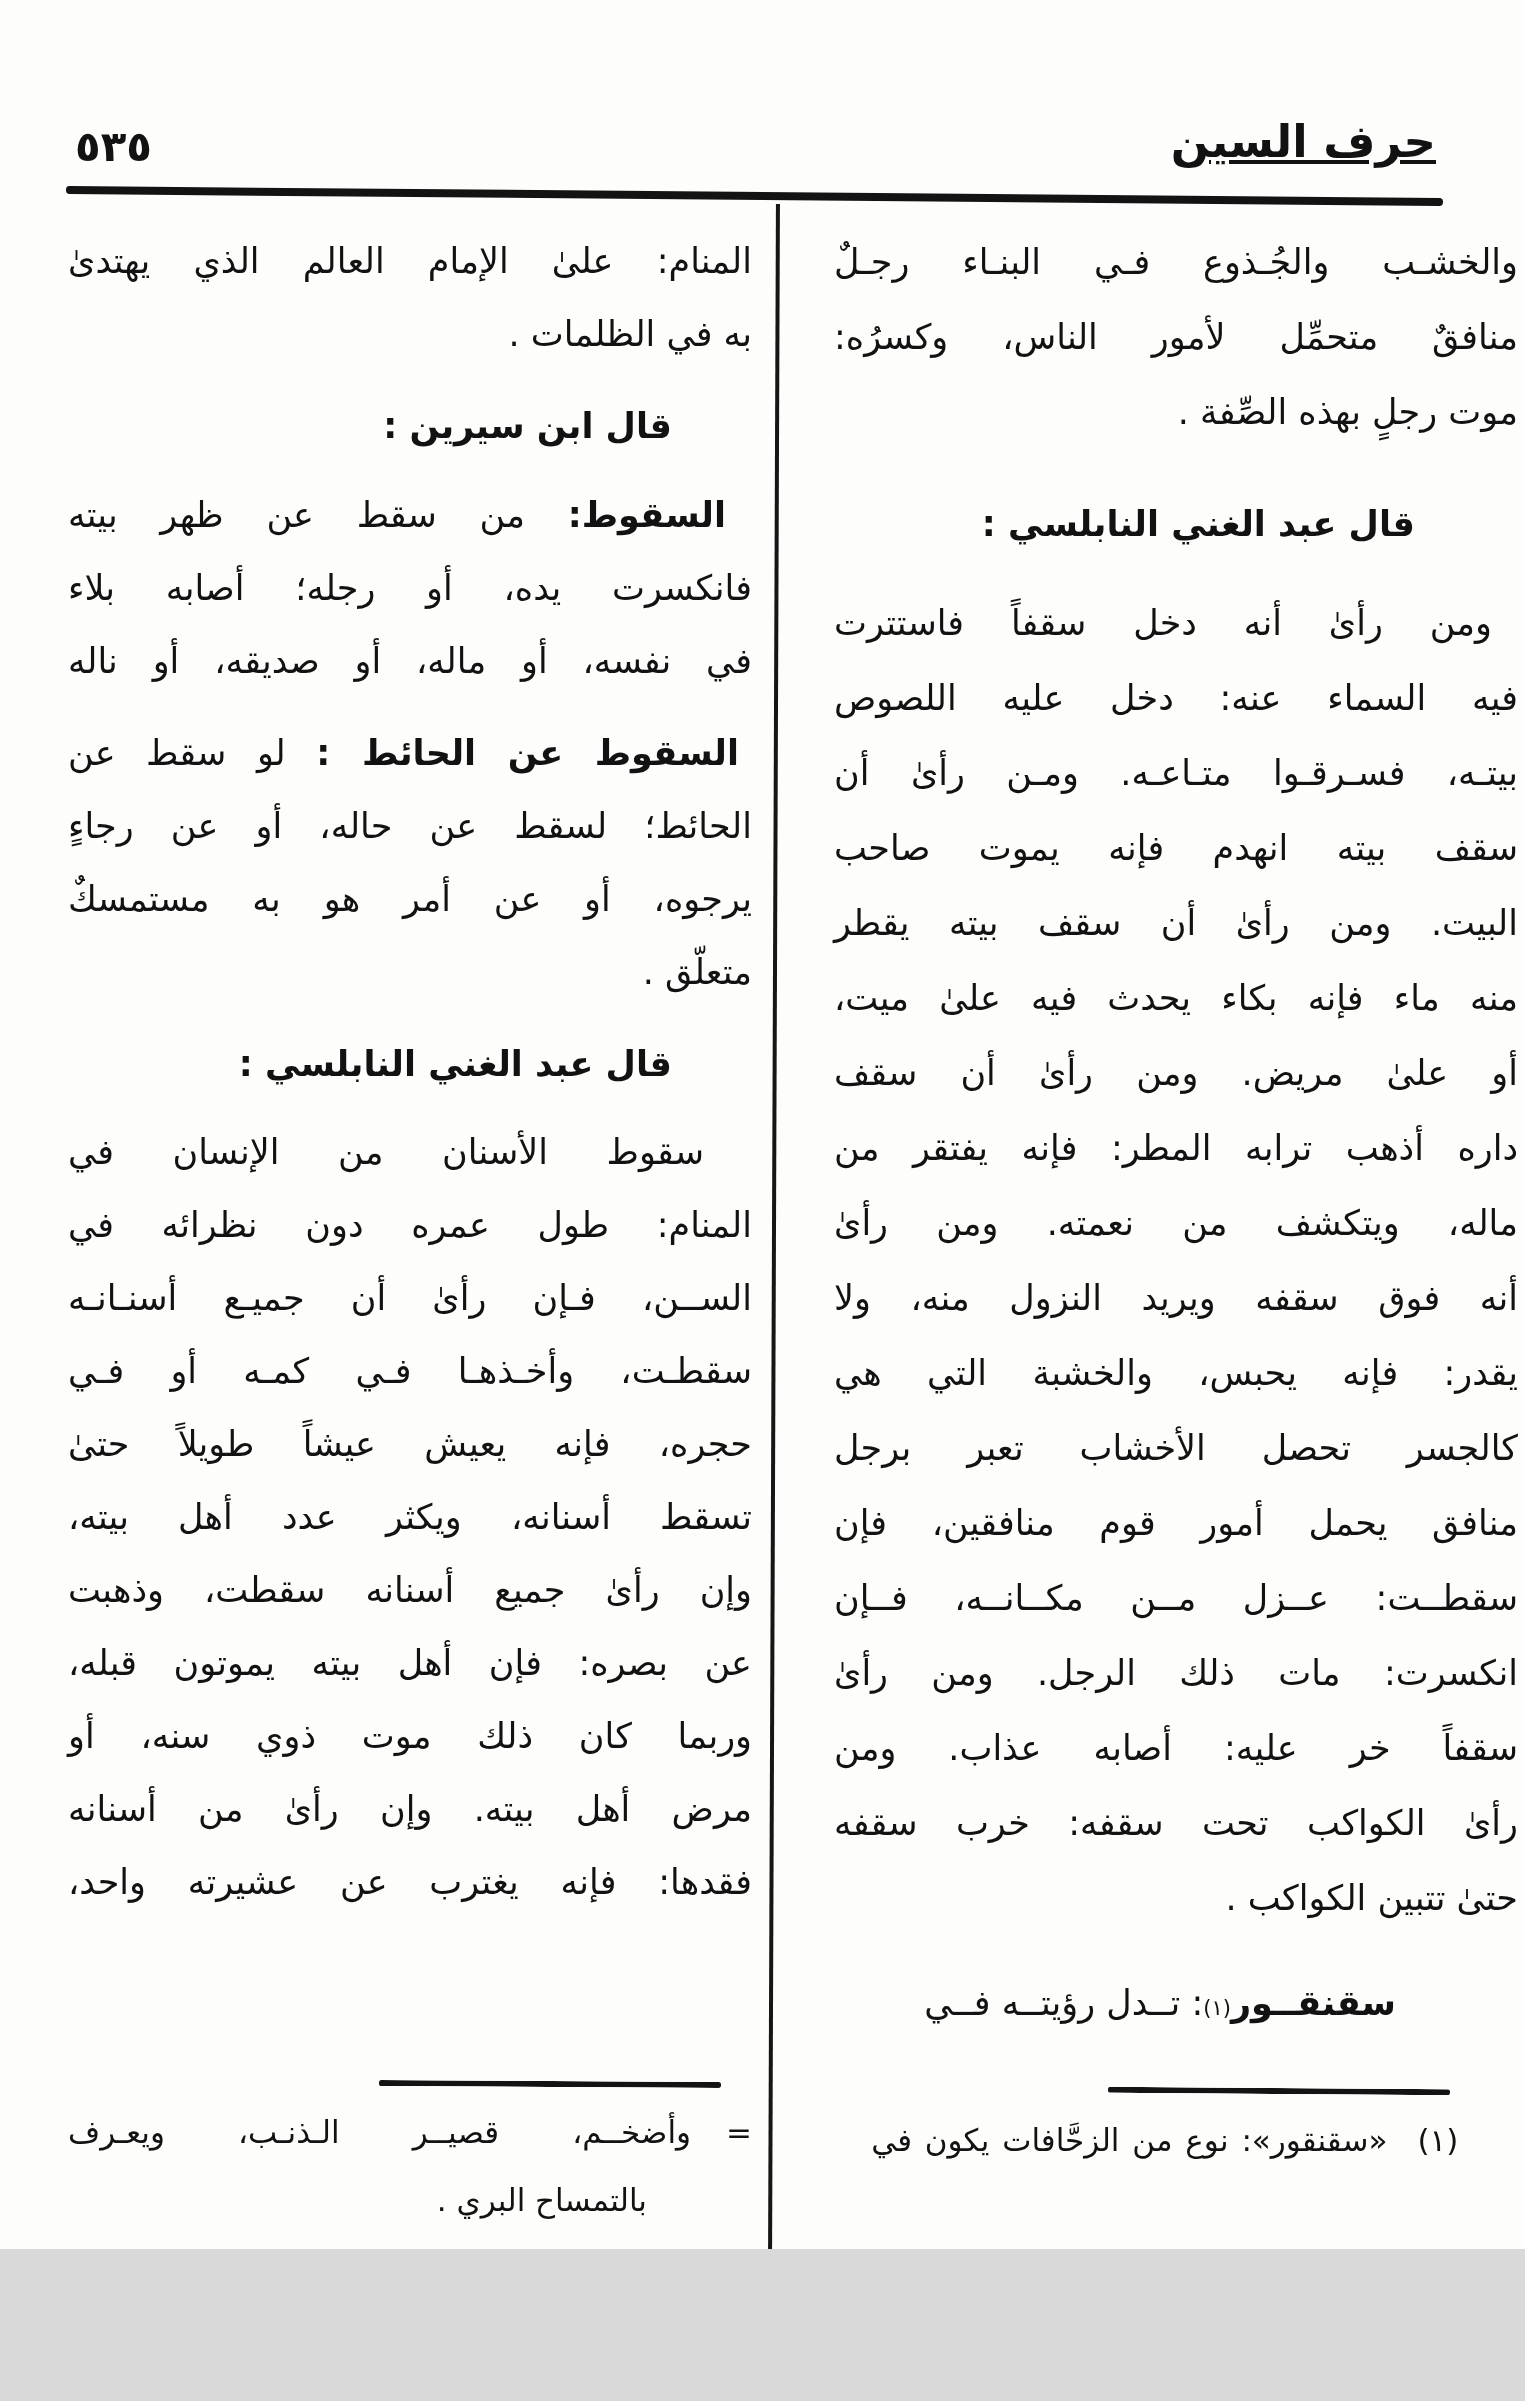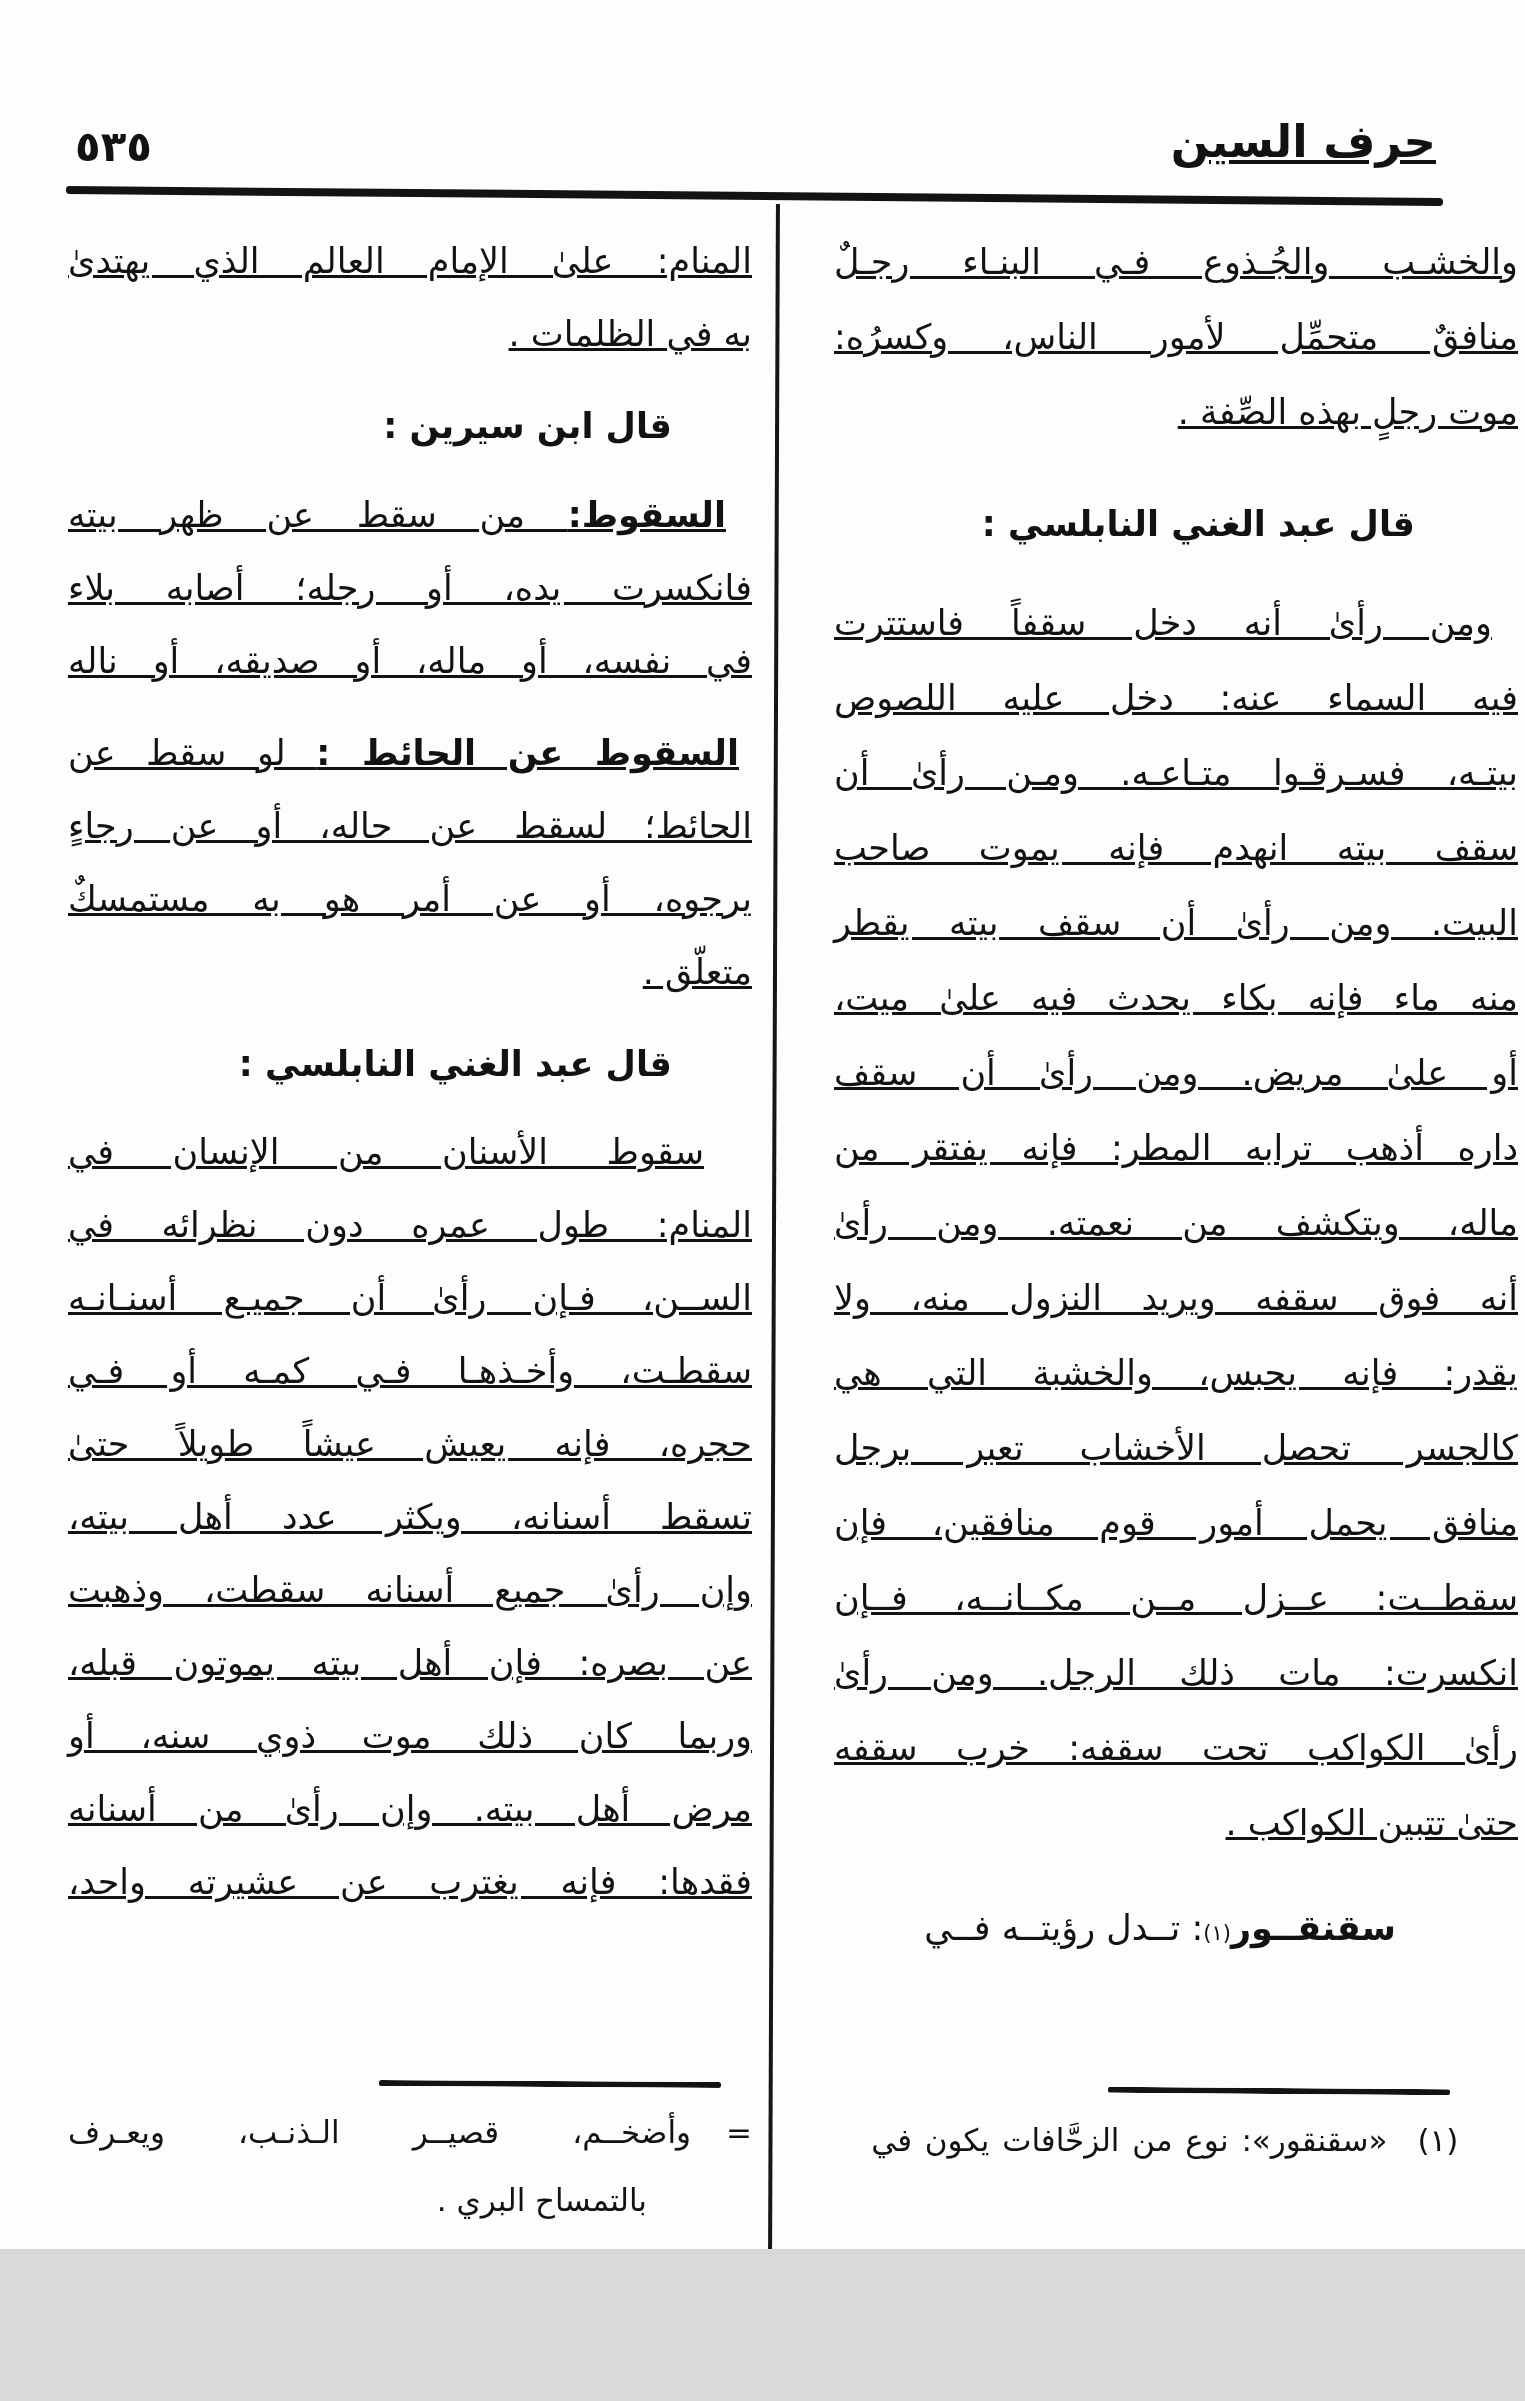--- a/index.html
+++ b/index.html
@@ -33,21 +33,21 @@
   }
   
   .col{
     position:absolute;top:225px;width:684px;
     font-size:35px;direction:rtl;
   }
   #col-right{left:790px;margin-left:44px;}
   #col-left{left:68px;}
   .line{
     line-height:75px;
-    text-align:justify;text-align-last:justify;text-decoration:underline;
+    text-align:justify;text-align-last:justify;
   }
   #col-left .line{line-height:73px;}
   .line.last{text-align-last:right;}
   .heading{
     font-weight:bold;text-align:right;
     line-height:75px;padding-right:103px;
   }
   #col-right .heading{margin:37px 0 24.4px 0;}
   #col-left .heading{margin:19px 0 15.7px 0;padding-right:80px;line-height:73px;}
   #col-left .para + .para{margin-top:19px;}
@@ -111,20 +111,21 @@
         <div class="line">منه ماء فإنه بكاء يحدث فيه علىٰ ميت،</div>
         <div class="line">أو علىٰ مريض. ومن رأىٰ أن سقف</div>
         <div class="line">داره أذهب ترابه المطر: فإنه يفتقر من</div>
         <div class="line">ماله، ويتكشف من نعمته. ومن رأىٰ</div>
         <div class="line">أنه فوق سقفه ويريد النزول منه، ولا</div>
         <div class="line">يقدر: فإنه يحبس، والخشبة التي هي</div>
         <div class="line">كالجسر تحصل الأخشاب تعبر برجل</div>
         <div class="line">منافق يحمل أمور قوم منافقين، فإن</div>
         <div class="line">سقطــت: عــزل مــن مكــانــه، فــإن</div>
         <div class="line">انكسرت: مات ذلك الرجل. ومن رأىٰ</div>
+        <div class="line">سقفاً خر عليه: أصابه عذاب. ومن</div>
         <div class="line">رأىٰ الكواكب تحت سقفه: خرب سقفه</div>
         <div class="line last">حتىٰ تتبين الكواكب .</div>
       </div>
       <div class="entry-line"><b>سقنقــور</b><sup class="fn-ref">(١)</sup><span>: تــدل رؤيتــه فــي</span></div>
     </div>
   <div class="col" id="col-left">
       <div class="para">
         <div class="line">المنام: علىٰ الإمام العالم الذي يهتدىٰ</div>
         <div class="line last">به في الظلمات .</div>
       </div>

